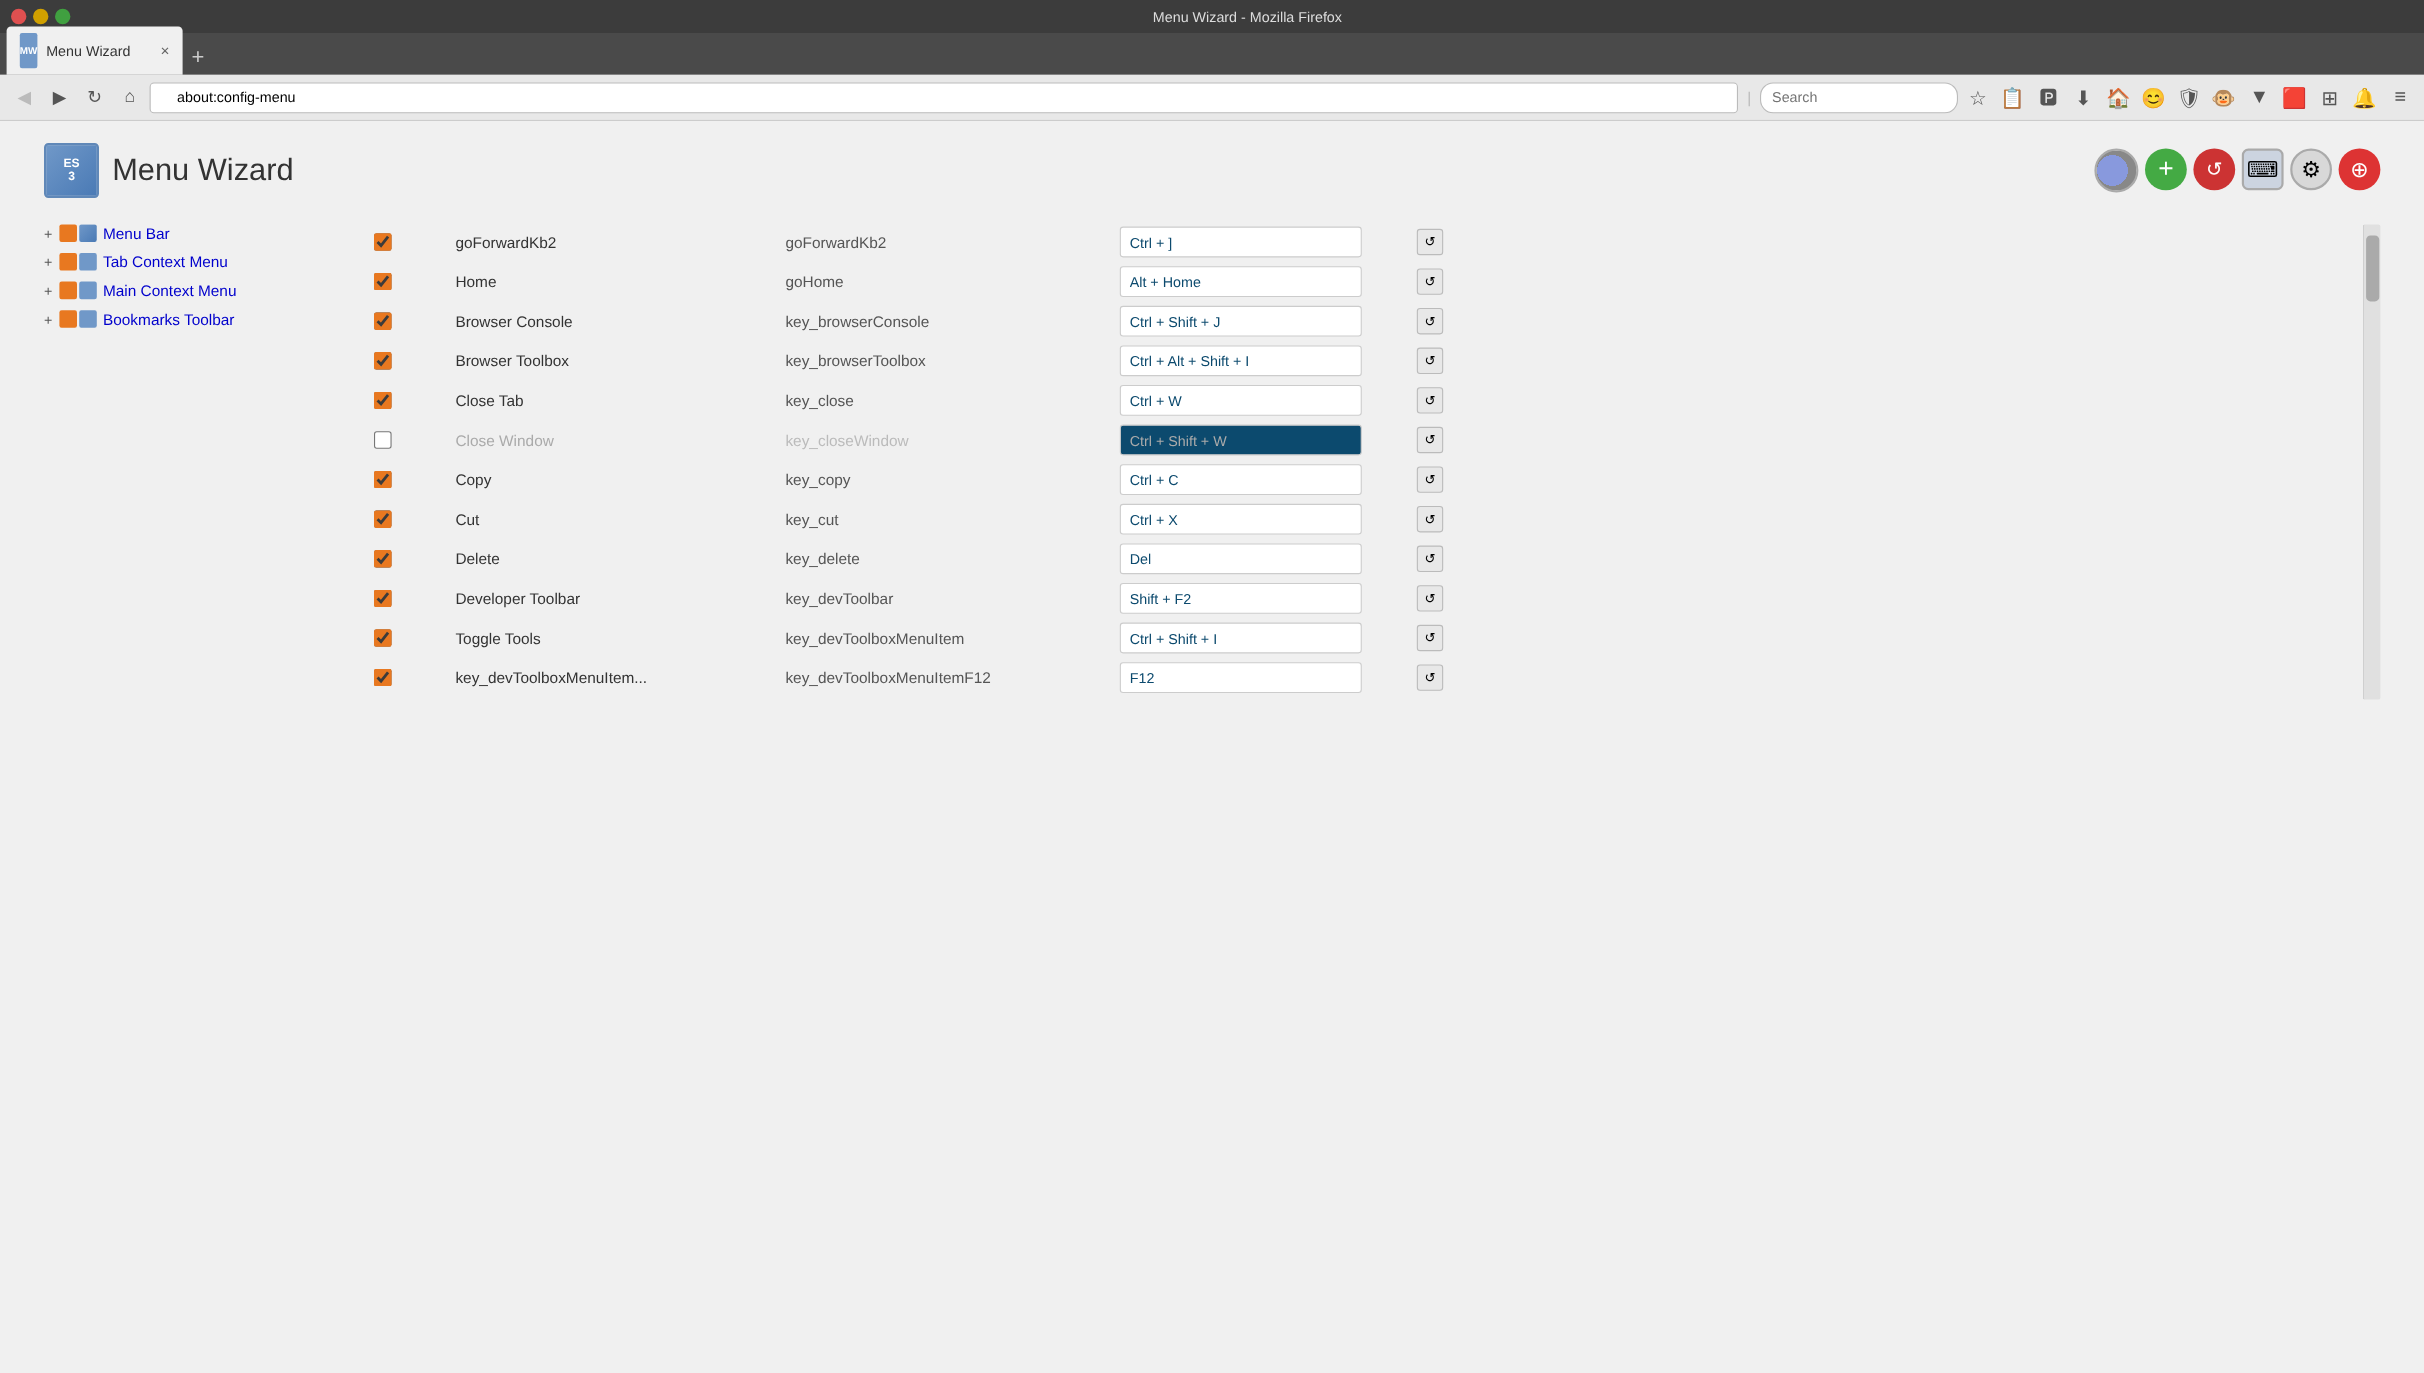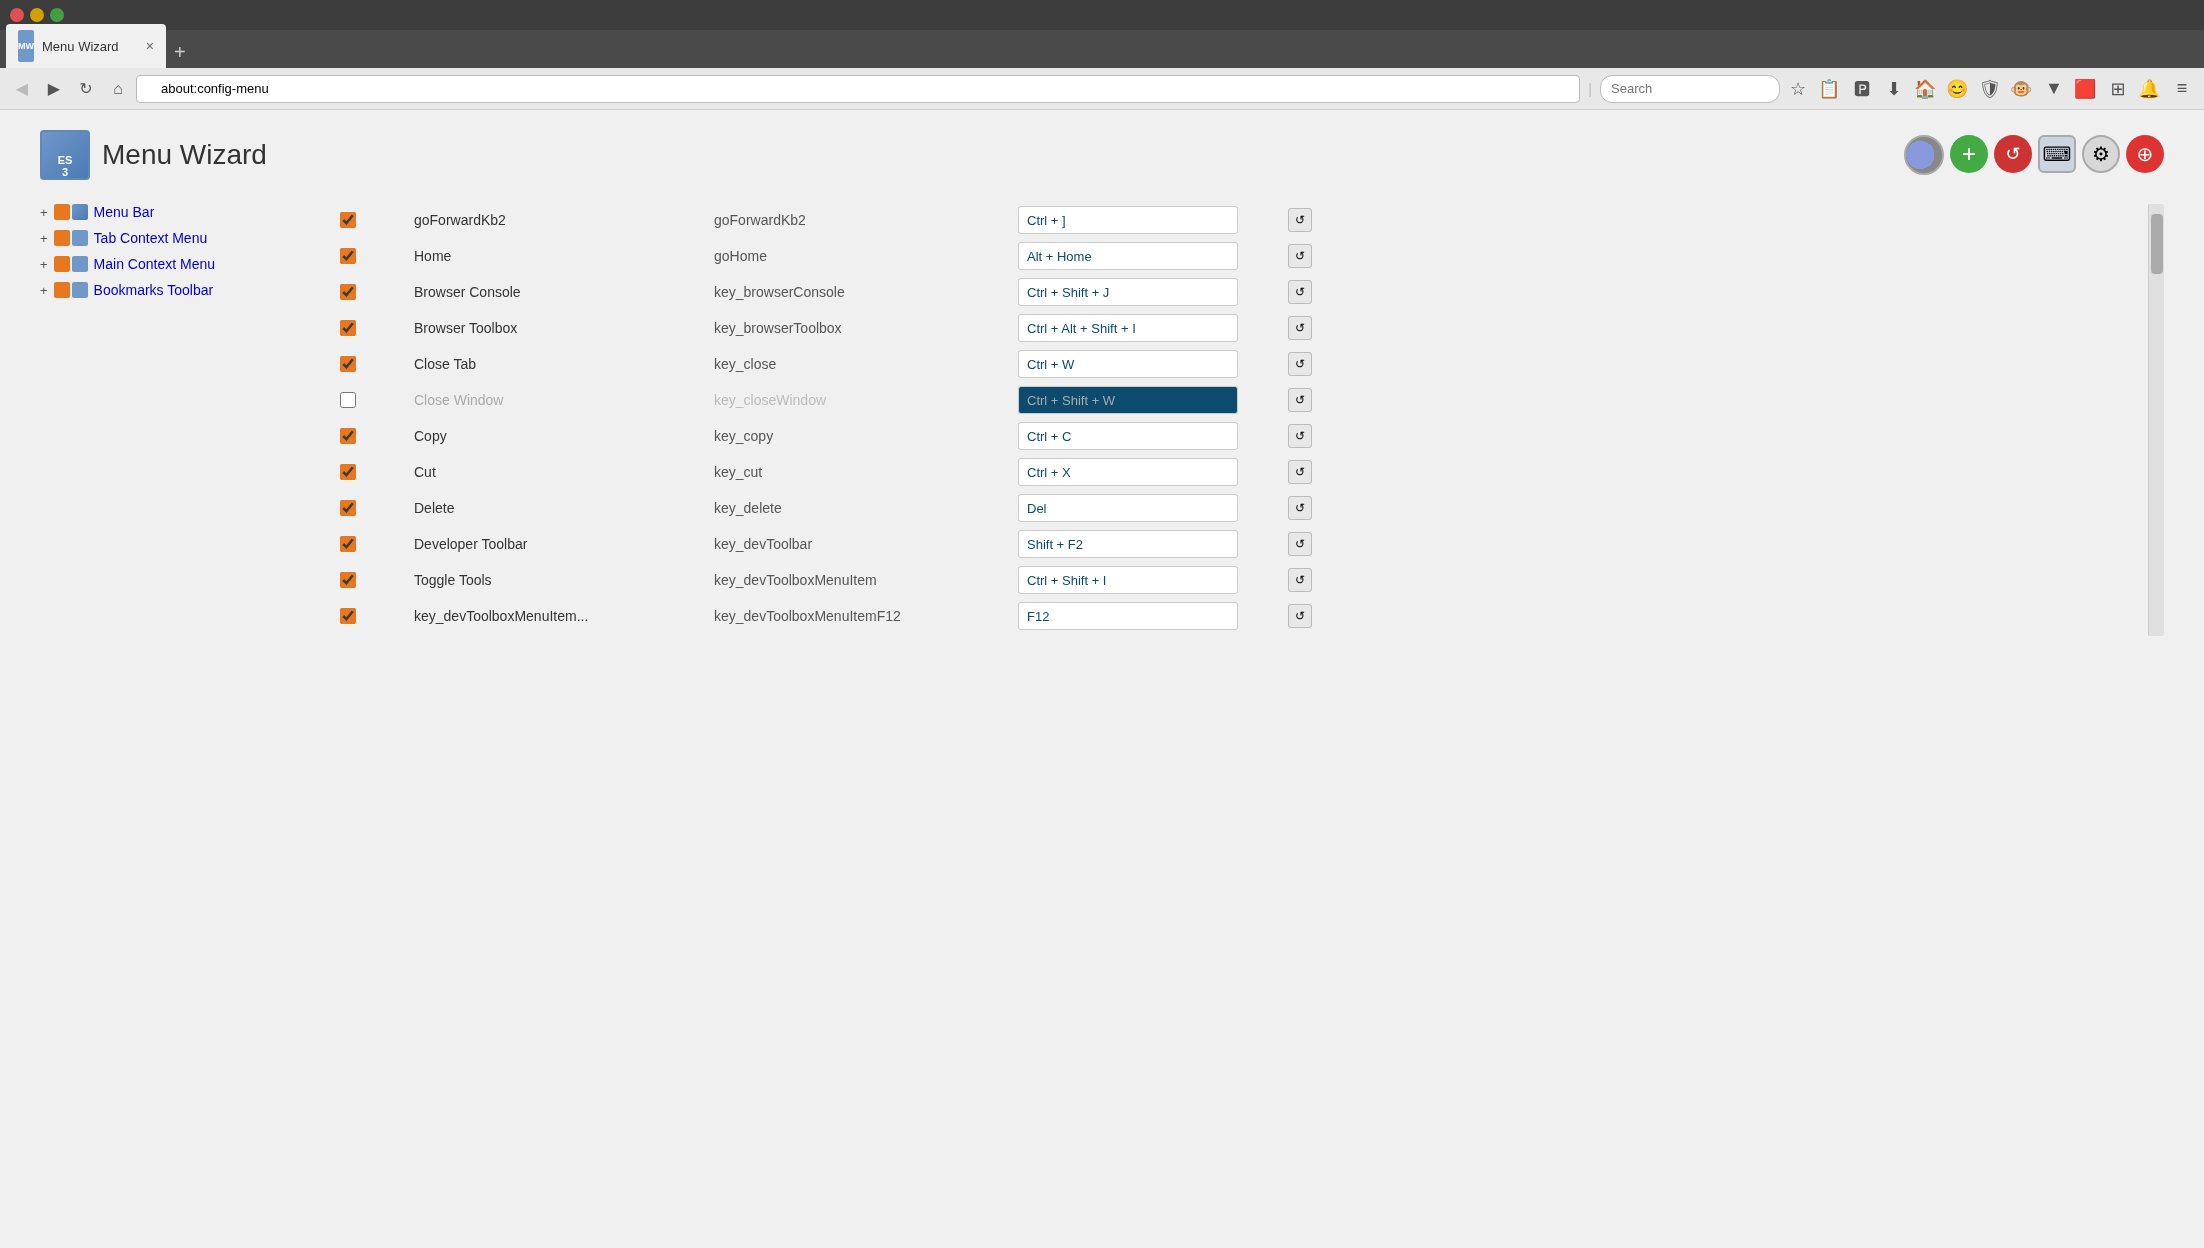--- a/index.html
+++ b/index.html
@@ -91,21 +91,21 @@
       display: flex;
       align-items: center;
       justify-content: space-between;
       margin-bottom: 24px;
     }
     .page-title-area { display: flex; align-items: center; gap: 12px; }
     .page-icon {
       width: 50px; height: 50px;
       background: linear-gradient(135deg, #7098c8, #4a7ab5);
       border-radius: 4px;
-      display: flex; align-items: flex-end; justify-content: center;
+      display: flex; align-items: center; justify-content: center;
       font-size: 20px; color: white;
       border: 2px solid #6088b8;
       font-weight: bold;
     }
     .page-title { font-size: 28px; color: #333; font-weight: 300; }
     .header-icons { display: flex; gap: 6px; }
     .header-icon-btn {
       width: 38px; height: 38px; border-radius: 50%;
       display: flex; align-items: center; justify-content: center;
       font-size: 22px; cursor: pointer; border: none;
@@ -174,20 +174,21 @@
   </style>
 </head>
 <body>
 
 <div class="titlebar">
   <div class="titlebar-buttons">
     <button class="titlebar-btn close"></button>
     <button class="titlebar-btn minimize"></button>
     <button class="titlebar-btn maximize"></button>
   </div>
+  <div class="titlebar-title">Menu Wizard - Mozilla Firefox</div>
 </div>
 
 <div class="tabbar">
   <div class="tab">
     <div class="tab-favicon" style="background:#7098c8; font-size:9px; font-weight:bold;">MW</div>
     <span class="tab-label">Menu Wizard</span>
     <span class="tab-close">×</span>
   </div>
   <button class="tab-new">+</button>
 </div>

